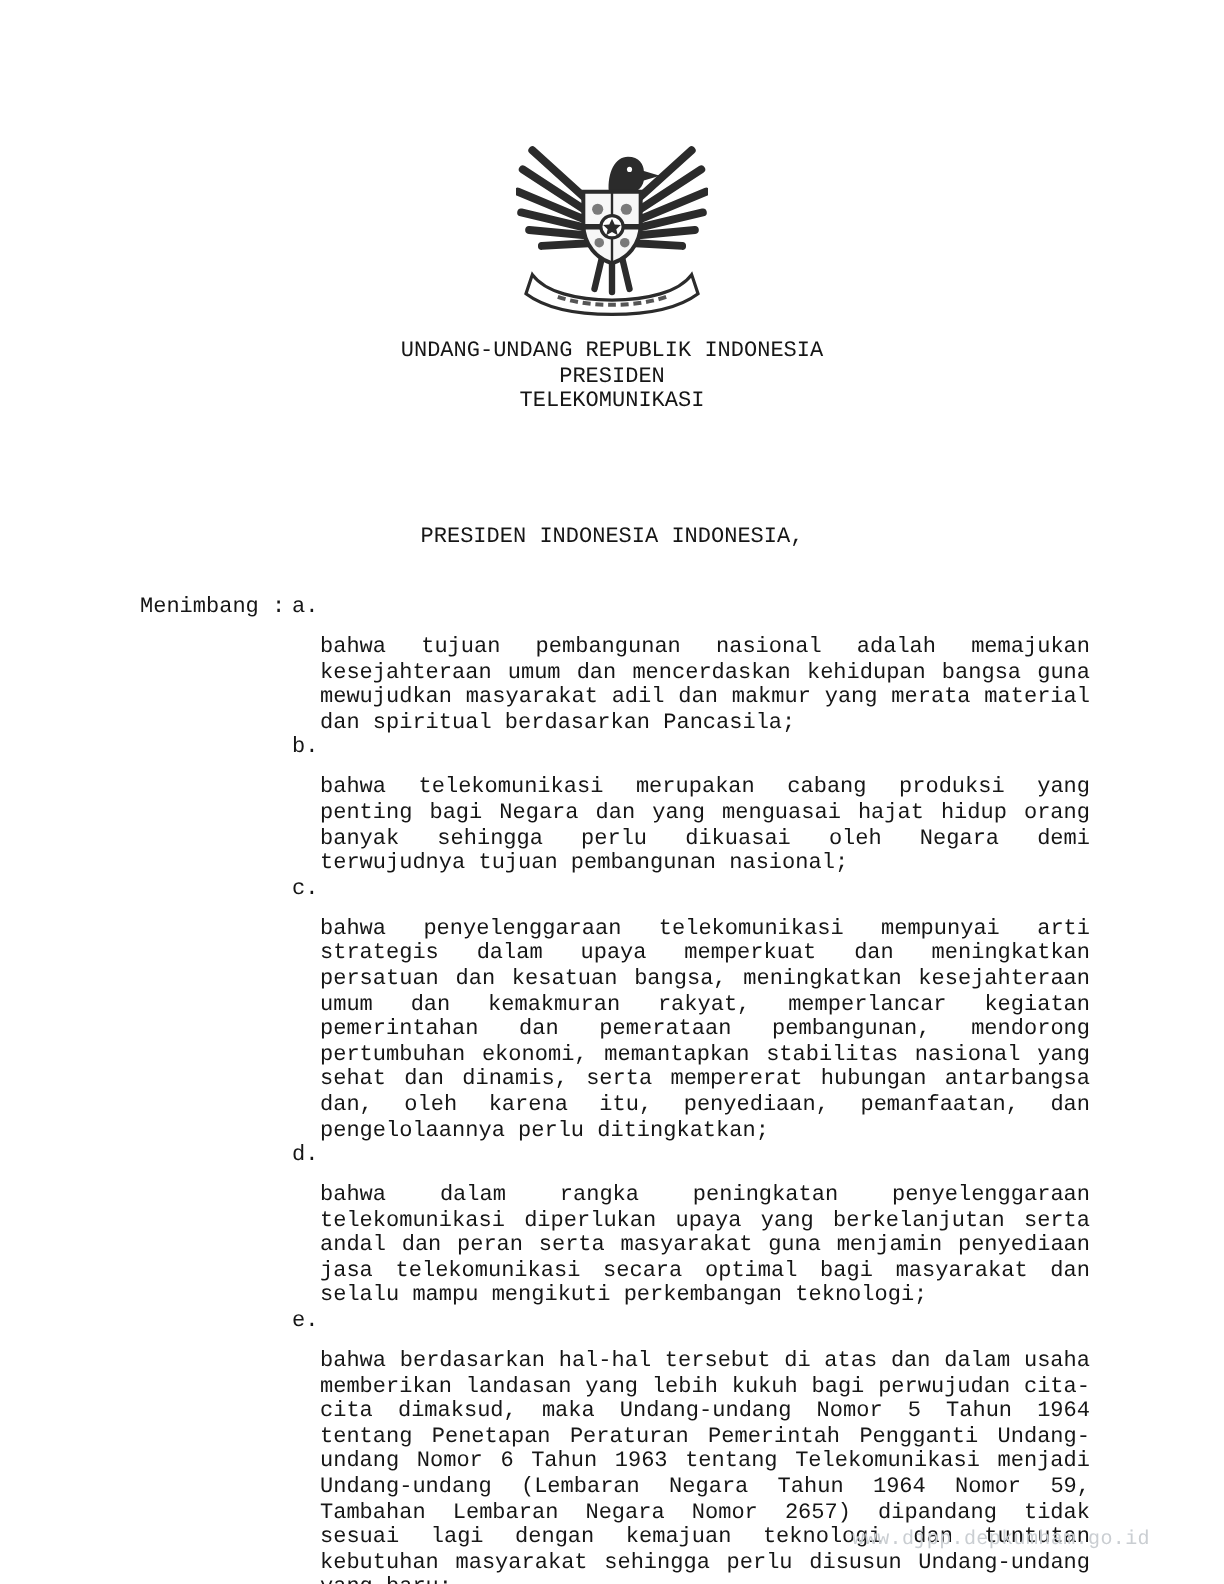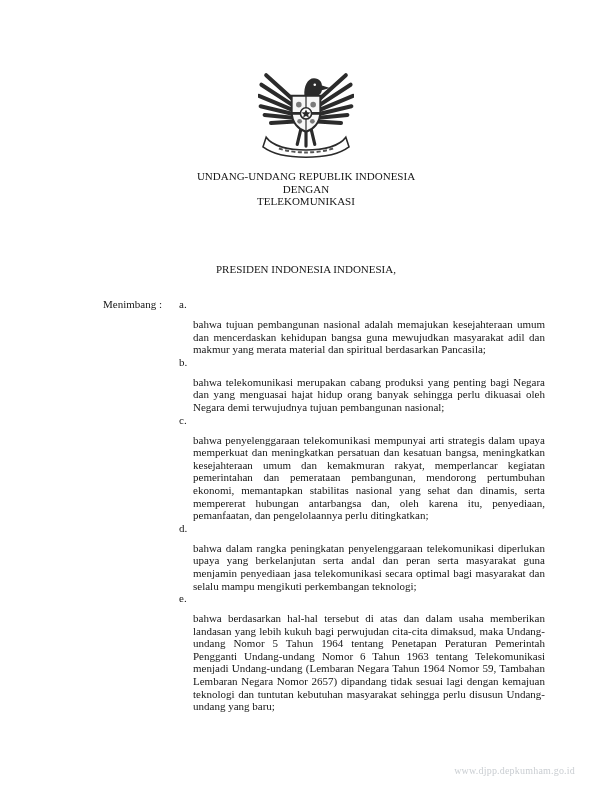--- a/index.html
+++ b/index.html
@@ -5,21 +5,21 @@
   * { box-sizing: border-box; }
   html, body { margin: 0; padding: 0; }
   body { background: #ffffff; }
 
   .page {
     position: relative;
     width: 612px;
     height: 792px;
     background: #ffffff;
     overflow: hidden;
-    font-family: Liberation Serif, serif;
+    font-family: Liberation Mono, monospace;
     font-size: 11px;
     line-height: 12.6px;
     color: #161616;
   }
 
   .emblem-wrap {
     position: absolute;
     top: 64px;
     left: 0; right: 0;
     display: flex;
@@ -42,21 +42,21 @@
   .issuer { top: 263px; }
 
   .considering {
     position: absolute;
     top: 298px;
     left: 70px;
     right: 67px;
     display: flex;
     align-items: flex-start;
   }
-  .c-label { width: 76px; flex: none; margin-left: 33px; }
+  .c-label { width: 76px; flex: none; }
   .c-items { flex: 1; min-width: 0; }
   .c-item { display: flex; }
   .c-marker { width: 14px; flex: none; }
   .c-text {
     flex: 1;
     text-align: justify;
     text-justify: inter-word;
     margin-top: 20px;
   }
 
@@ -116,21 +116,21 @@
       <circle cx="60" cy="62" r="7" fill="#ffffff" stroke="#2b2b2b" stroke-width="2"></circle>
       <path d="M60 57 L61.7 60.6 65.6 60.9 62.7 63.5 63.6 67.3 60 65.2 56.4 67.3 57.3 63.5 54.4 60.9 58.3 60.6 Z" fill="#2b2b2b"></path>
 
       <path d="M10 92 C18 103 38 108 60 108 C82 108 102 103 110 92 L114 104 C102 113 82 117 60 117 C38 117 18 113 6 104 Z" fill="#ffffff" stroke="#2b2b2b" stroke-width="2"></path>
       <path d="M26 106 C38 110 50 111 60 111 C70 111 82 110 94 106" fill="none" stroke="#555555" stroke-width="2.5" stroke-dasharray="5 3"></path>
     </svg>
   </div>
 
   <div class="title-block">
     <div>UNDANG-UNDANG REPUBLIK INDONESIA</div>
-    <div>DENGAN</div>
+    <div>PRESIDEN</div>
     <div>TELEKOMUNIKASI</div>
   </div>
 
 
   <div class="center-line issuer">PRESIDEN INDONESIA INDONESIA,</div>
 
   <div class="considering">
     <div class="c-label">Menimbang :</div>
     <div class="c-items">
 

